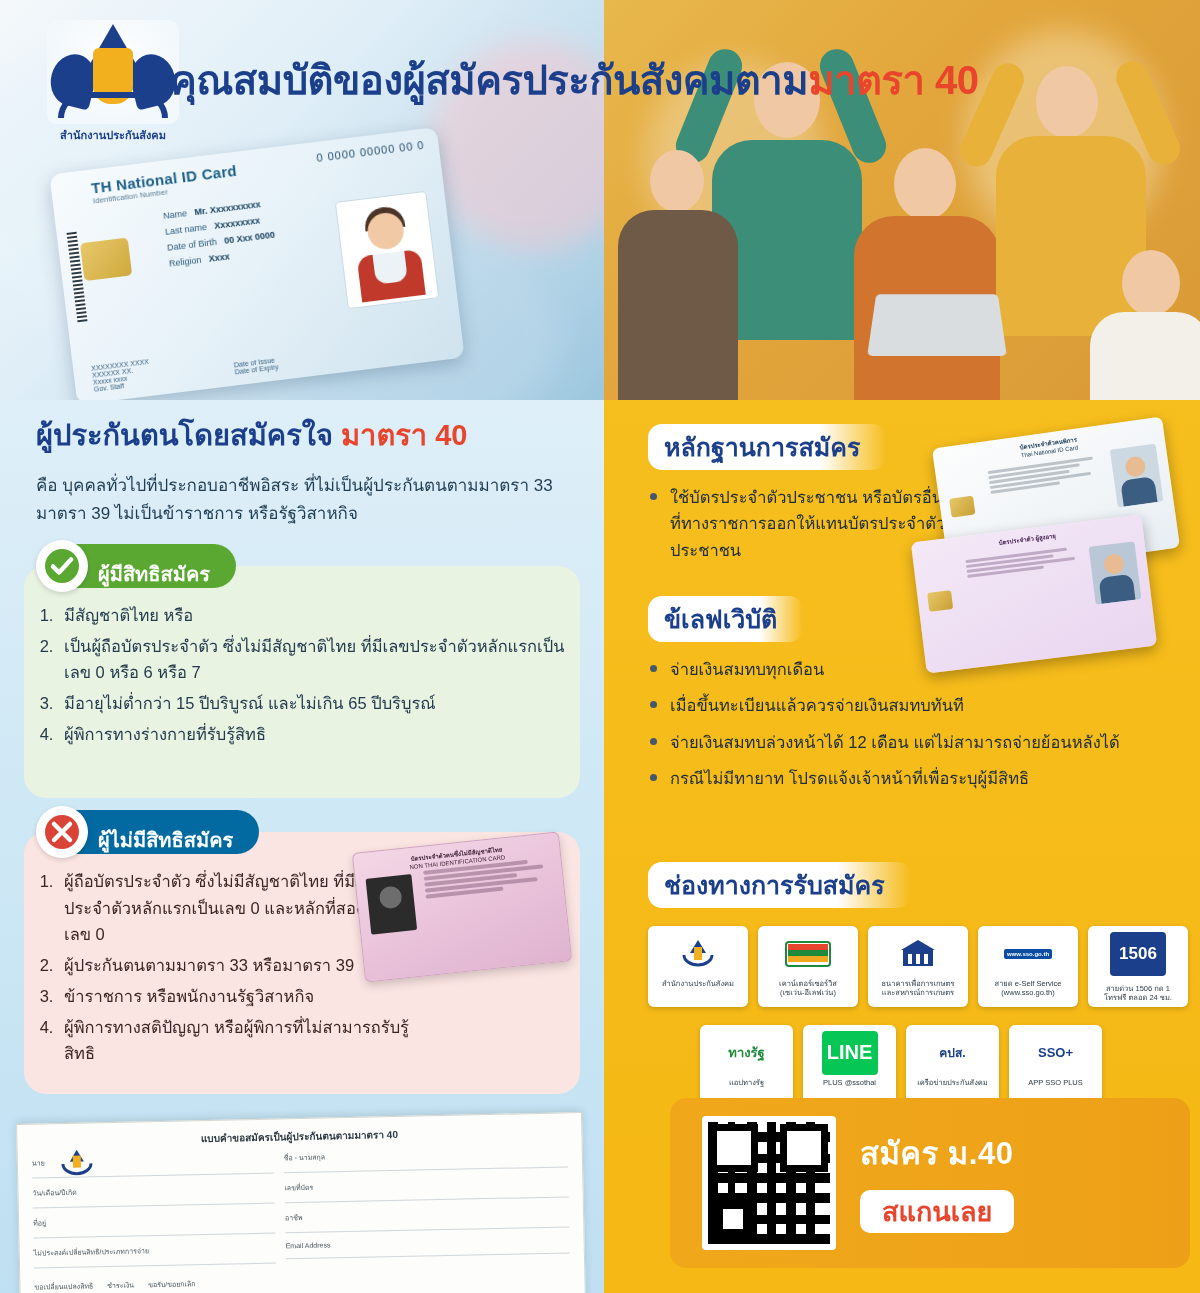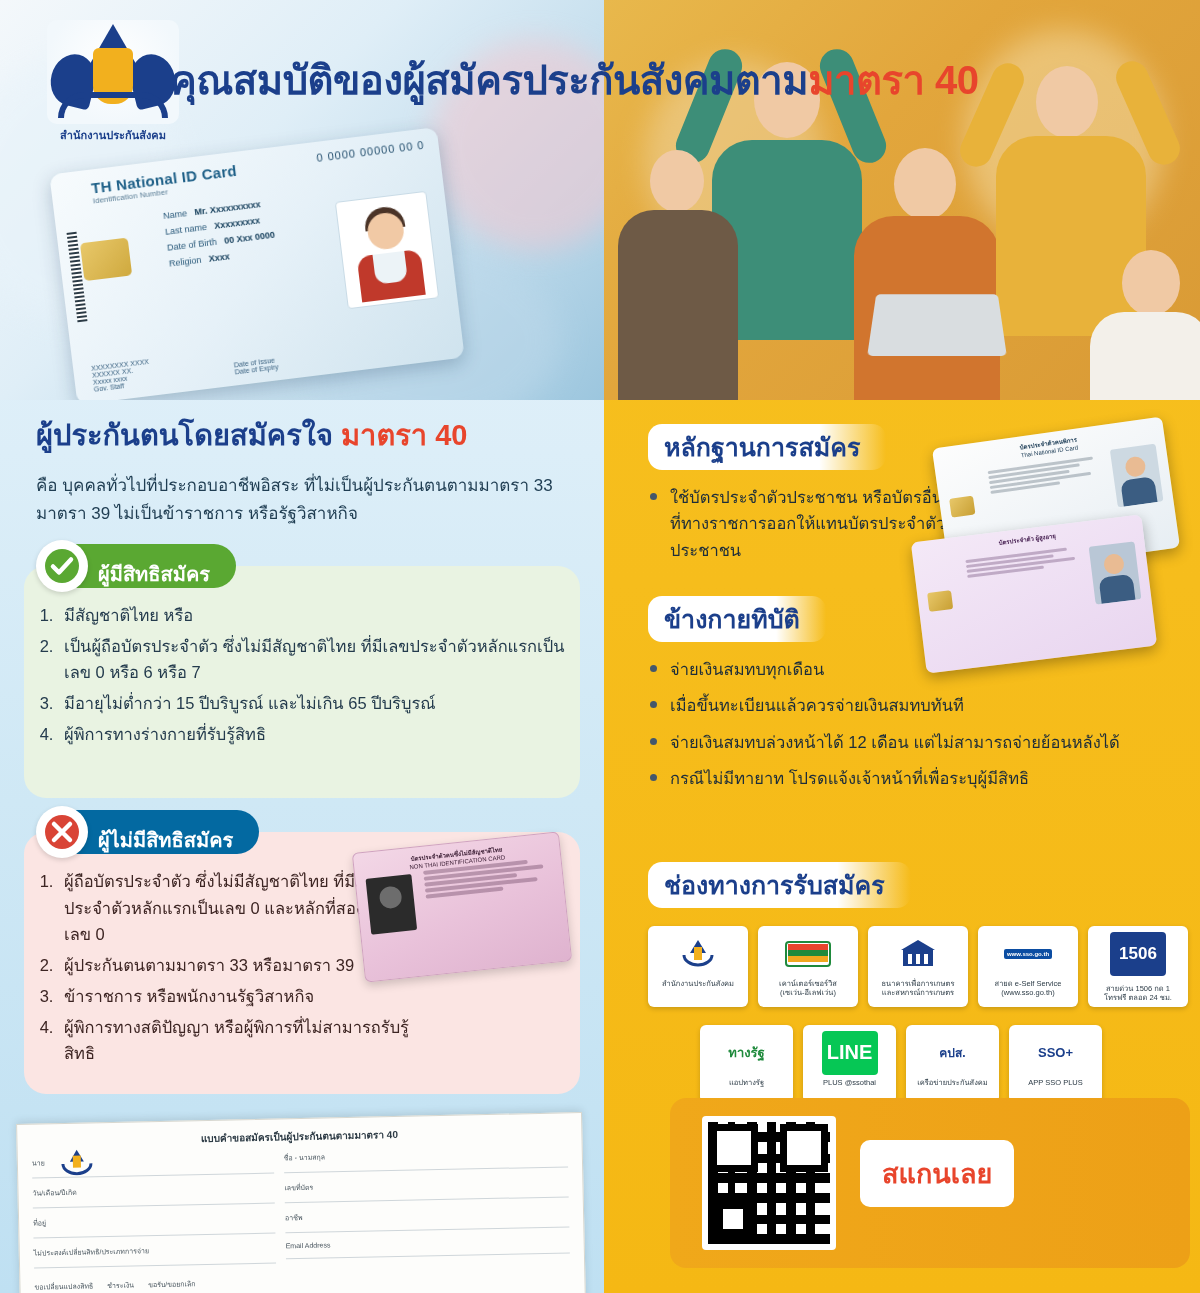--- a/index.html
+++ b/index.html
@@ -285,21 +285,21 @@
   }
   .qr-img::before { left:2px; top:2px; }
   .qr-img::after { right:2px; top:2px; }
   .qr-corner3 { position:absolute; left:8px; bottom:8px; width:34px; height:34px; border:7px solid #000; background:#fff;}
   .qr-text { position:absolute; left: 190px; top: 30px; }
   .qr-line1 {
     font-size: 31px; font-weight:bold; color:#ffffff; letter-spacing:.5px;
   }
   .qr-line2 {
     margin-top: 12px; display:inline-block; background:#ffffff; color:#e8452c;
-    font-size: 27px; font-weight:bold; padding: 12px 22px; border-radius: 10px;
+    font-size: 27px; font-weight:bold; padding: 0 22px; border-radius: 10px;
   }
 
   .right-sec-cards { position:absolute; left:44px; top:424px; width:540px;}
 </style>
 </head>
 <body>
 
 <div class="poster">
 
   <div class="left-col">
@@ -504,21 +504,21 @@
             <div class="sc-line" style="background:rgba(80,40,90,.3);width:58%"></div>
             <div class="sc-line" style="background:rgba(80,40,90,.3);width:50%"></div>
             <div class="sc-line" style="background:rgba(80,40,90,.3);width:62%"></div>
             <div class="sc-line" style="background:rgba(80,40,90,.3);width:44%"></div>
           </div>
         </div>
       </div>
     </div>
 
     <div class="right-sec" style="top:596px;">
-      <div class="right-head">ข้างกายทิบัติ</div>
+      <div class="right-head">ข้เลฟเวิบัติ</div>
       <ul class="dots">
         <li>จ่ายเงินสมทบทุกเดือน</li>
         <li>เมื่อขึ้นทะเบียนแล้วควรจ่ายเงินสมทบทันที</li>
         <li>จ่ายเงินสมทบล่วงหน้าได้ 12 เดือน แต่ไม่สามารถจ่ายย้อนหลังได้</li>
         <li>กรณีไม่มีทายาท โปรดแจ้งเจ้าหน้าที่เพื่อระบุผู้มีสิทธิ</li>
       </ul>
     </div>
 
     <div class="channels">
       <div class="right-head">ช่องทางการรับสมัคร</div>
@@ -603,20 +603,21 @@
       </div>
     </div>
 
     <div class="qr-band">
       <div class="qr-box">
         <div class="qr-img">
             <div class="qr-corner3"></div>
           </div>
       </div>
       <div class="qr-text">
+        <div class="qr-line1">สมัคร ม.40</div>
         <div class="qr-line2">สแกนเลย</div>
       </div>
     </div>
   </div>
 
   <div class="title-bar">
     <span>คุณสมบัติของผู้สมัครประกันสังคมตาม</span><span class="accent">มาตรา 40</span>
   </div>
 
 </div>

